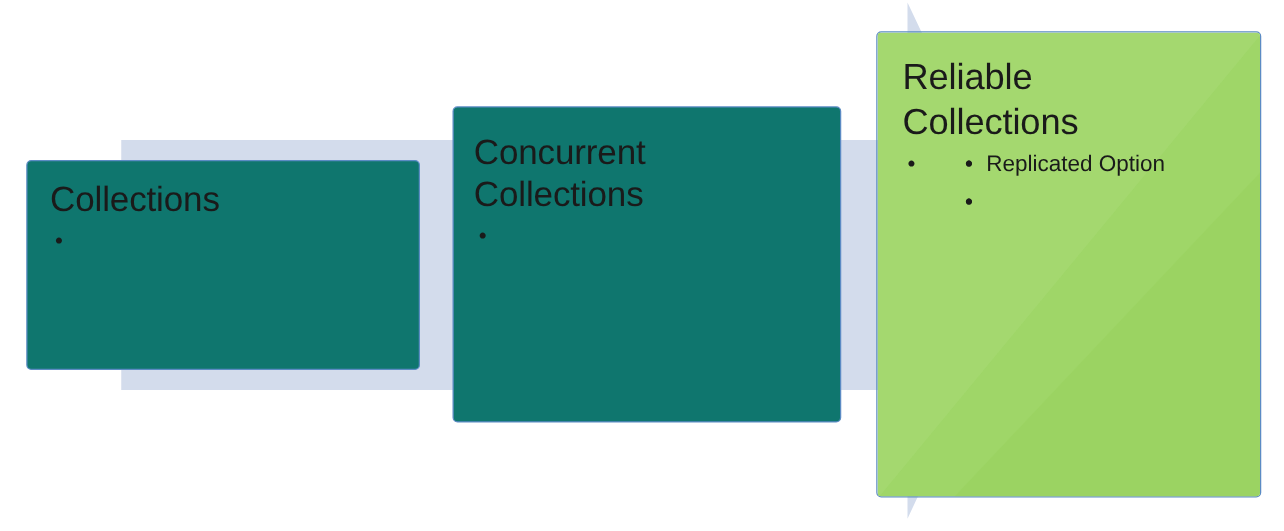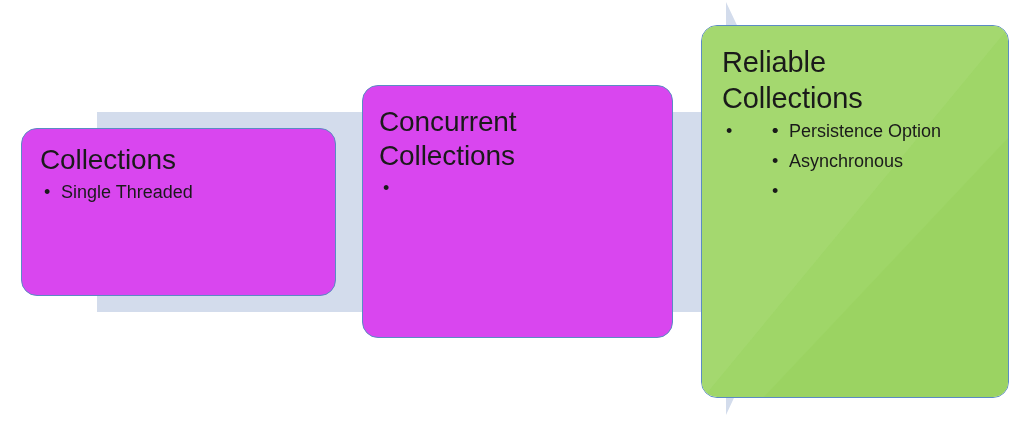--- a/index.html
+++ b/index.html
@@ -25,24 +25,24 @@
     top: 0;
     width: 1027px;
     height: 425px;
     pointer-events: none;
   }
 
   
   .card {
     position: absolute;
     box-sizing: border-box;
-    border-radius: 16px;
+    border-radius: 4px;
   }
   .card.plain {
-    background: #d946ef;
+    background: #0f766e;
     border: 1.3px solid #5b8bc4;
   }
   .card.accent {
     border: 1.3px solid #5b8bc4;
     overflow: hidden;
   }
   .card.accent .accent-fill {
     position: absolute;
     inset: 0;
   }
@@ -113,21 +113,20 @@
   <svg class="arrow-layer" viewBox="0 0 1027 425" width="1027" height="425" xmlns="http://www.w3.org/2000/svg">
     <polygon points="97,112 726,112 726,2 823,207 726,415 726,312 97,312" fill="#d3dcec"></polygon>
   </svg>
 
   <div class="card plain" id="card-collections">
     <div class="card-inner">
       <div class="card-title">Collections</div>
       <ul class="bullets">
         <li>
           <span class="dot">•</span>
-          <span>Single Threaded</span>
         </li>
       </ul>
     </div>
   </div>
 
   <div class="card plain" id="card-concurrent">
     <div class="card-inner">
       <div class="card-title">Concurrent
 Collections</div>
       <ul class="bullets">
@@ -149,25 +148,24 @@
 Collections</div>
       <ul class="bullets">
         <li>
           <span class="dot">•</span>
           <ul class="sub">
             <li>
               <span class="dot">•</span>
             </li>
             <li>
               <span class="dot">•</span>
-              <span>Persistence Option</span>
+              <span>Replicated Option</span>
             </li>
             <li>
               <span class="dot">•</span>
-              <span>Asynchronous</span>
             </li>
             <li>
               <span class="dot">•</span>
             </li>
           </ul>
         </li>
       </ul>
     </div>
   </div>
 

